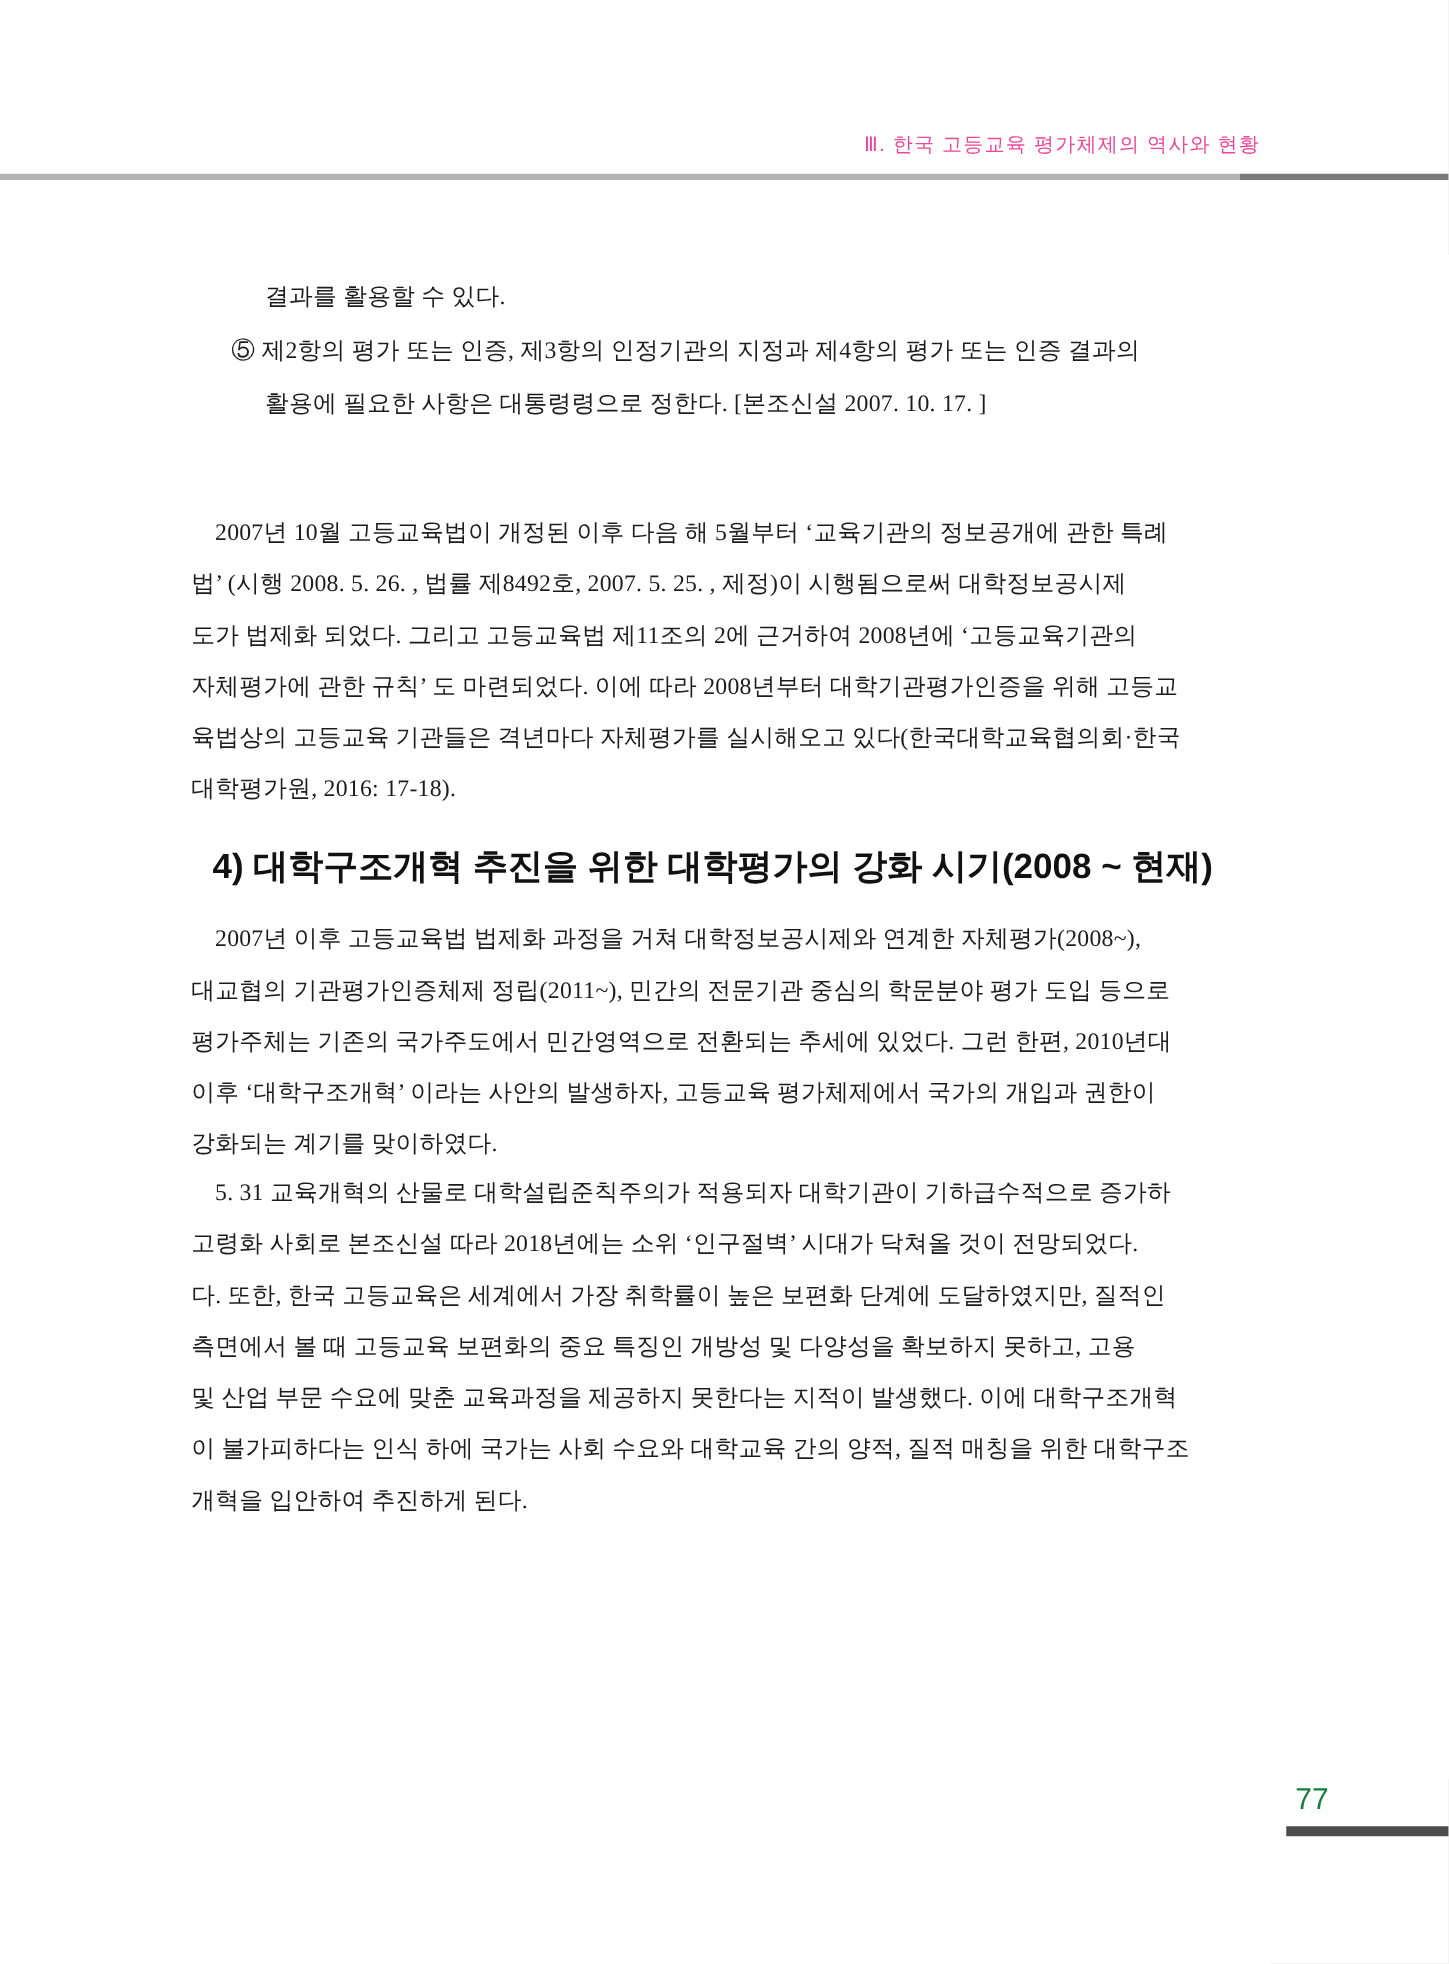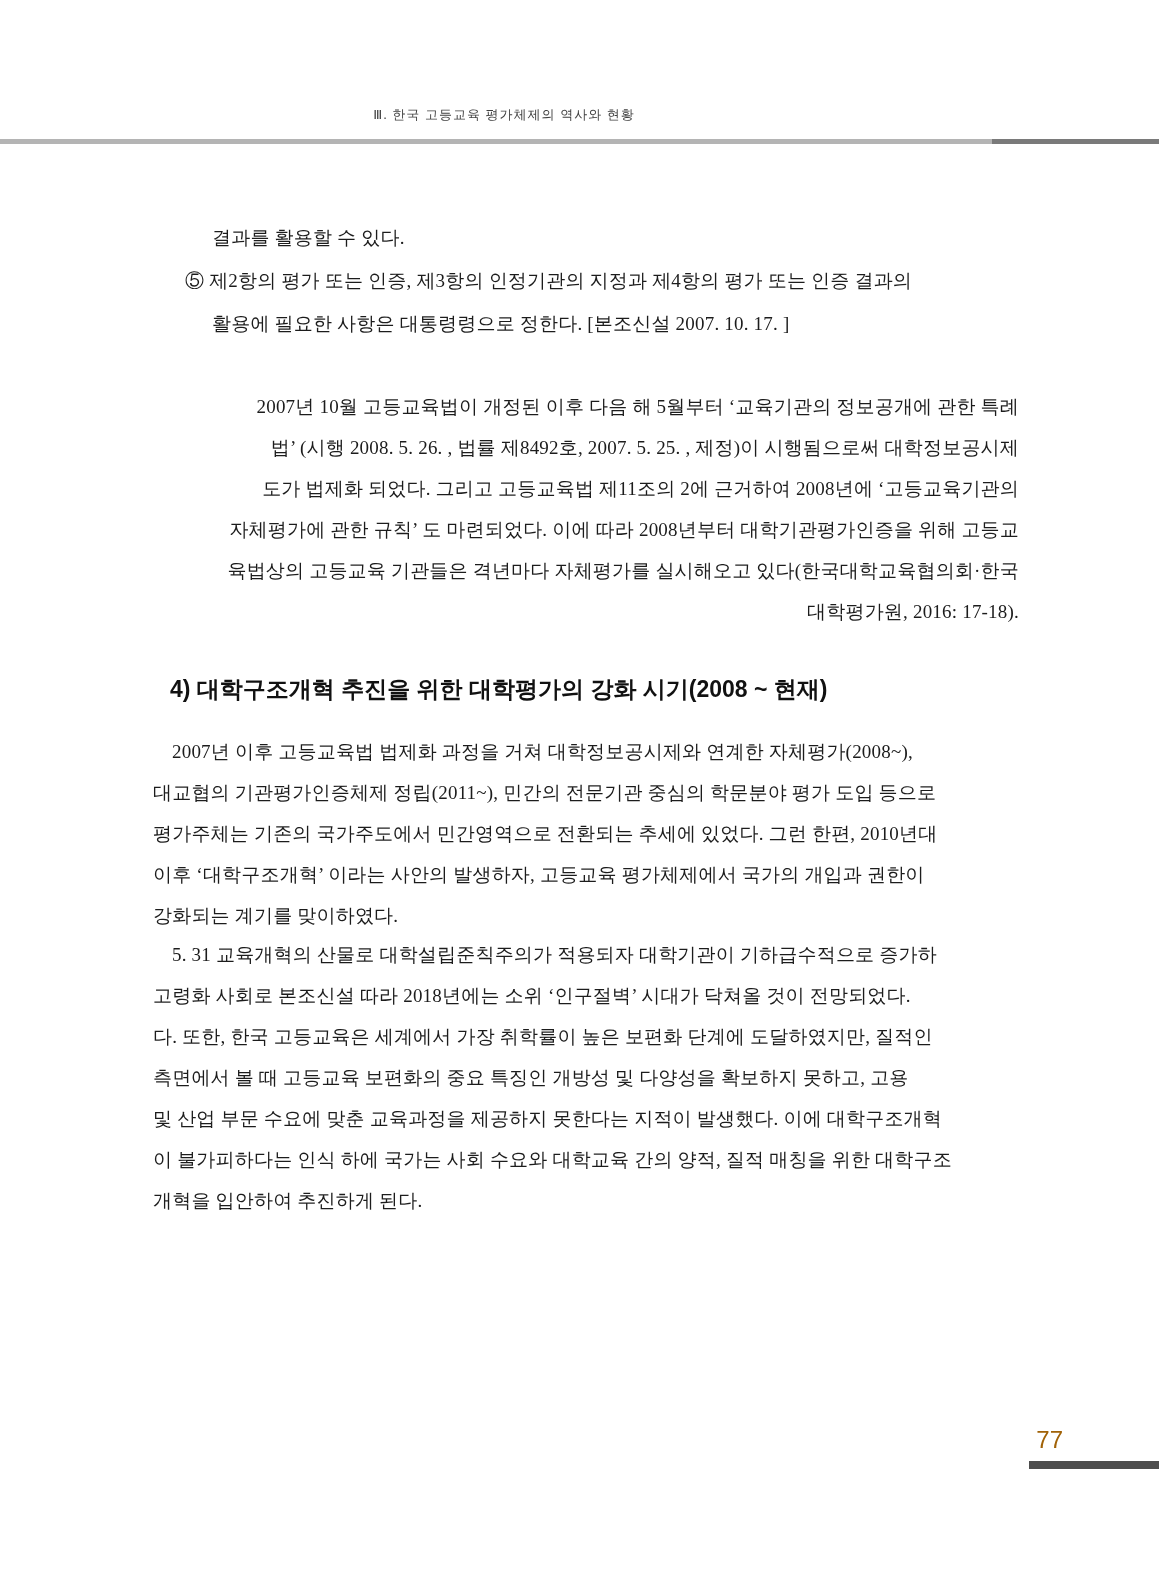--- a/index.html
+++ b/index.html
@@ -13,25 +13,25 @@
     font-family: "Liberation Serif", "DejaVu Serif", serif;
     color: #1c1c1c;
   }
 
   
   .header-title {
     position: absolute;
     top: 106px;
     left: 0;
     right: 151px;
-    text-align: center;
+    text-align: right;
     font-family: "Liberation Sans", "DejaVu Sans", sans-serif;
-    font-size: 13px;
+    font-size: 16px;
     letter-spacing: 1px;
-    color: #404040;
+    color: #ec4899;
     white-space: nowrap;
   }
   .header-rule {
     position: absolute;
     top: 139px;
     left: 0;
     width: 1159px;
     height: 5px;
     font-size: 0;
   }
@@ -58,45 +58,45 @@
     letter-spacing: 0.2px;
     color: #1c1c1c;
   }
   .textblock .line { white-space: nowrap; }
   .ind-0    { padding-left: 0; }
   .ind-para { padding-left: 19px; }
   .ind-list { padding-left: 32px; }
   .ind-cont { padding-left: 59px; }
 
   #list-block { top: 216px; line-height: 43px; }
-  #para-1 { top: 386px; text-align: right; }
+  #para-1 { top: 406px; }
   #para-2 { top: 731px; }
   #para-3 { top: 934px; }
   #para-4 { top: 1303px; }
 
   .section-heading {
     position: absolute;
     top: 674px;
     left: 170px;
     right: 140px;
     font-family: "Liberation Sans", "DejaVu Sans", sans-serif;
     font-weight: bold;
-    font-size: 23px;
+    font-size: 28px;
     color: #111111;
     white-space: nowrap;
   }
 
   
   .page-number {
     position: absolute;
     top: 1426px;
     right: 96px;
     font-family: "Liberation Sans", "DejaVu Sans", sans-serif;
     font-size: 24px;
-    color: #a16207;
+    color: #15803d;
   }
   .footer-bar {
     position: absolute;
     top: 1461px;
     left: 1029px;
     width: 130px;
     height: 8px;
     background: #4d4d4d;
   }
 </style>

